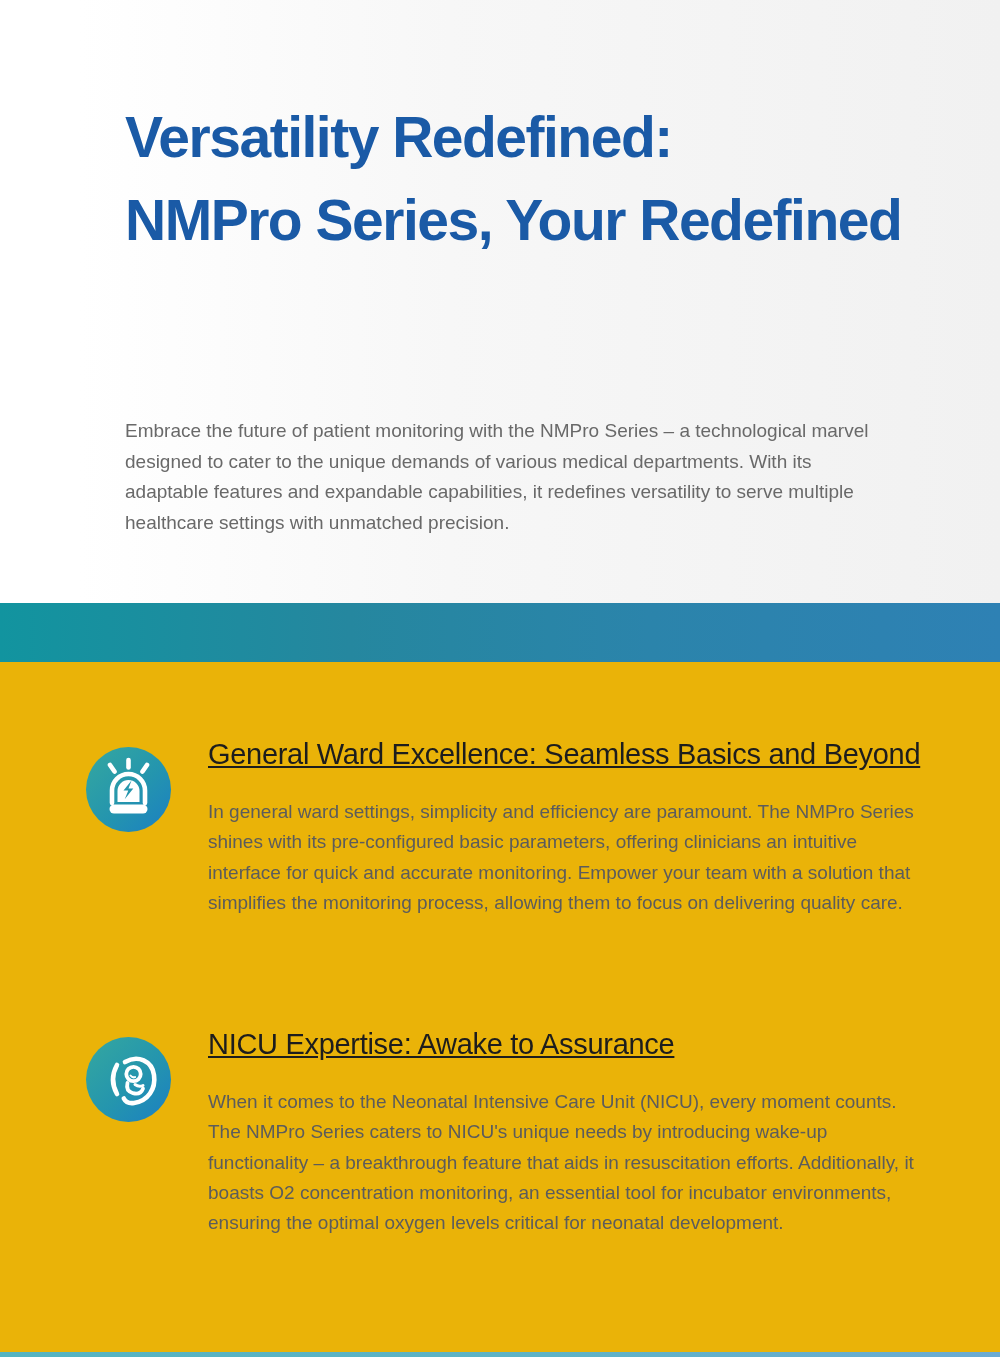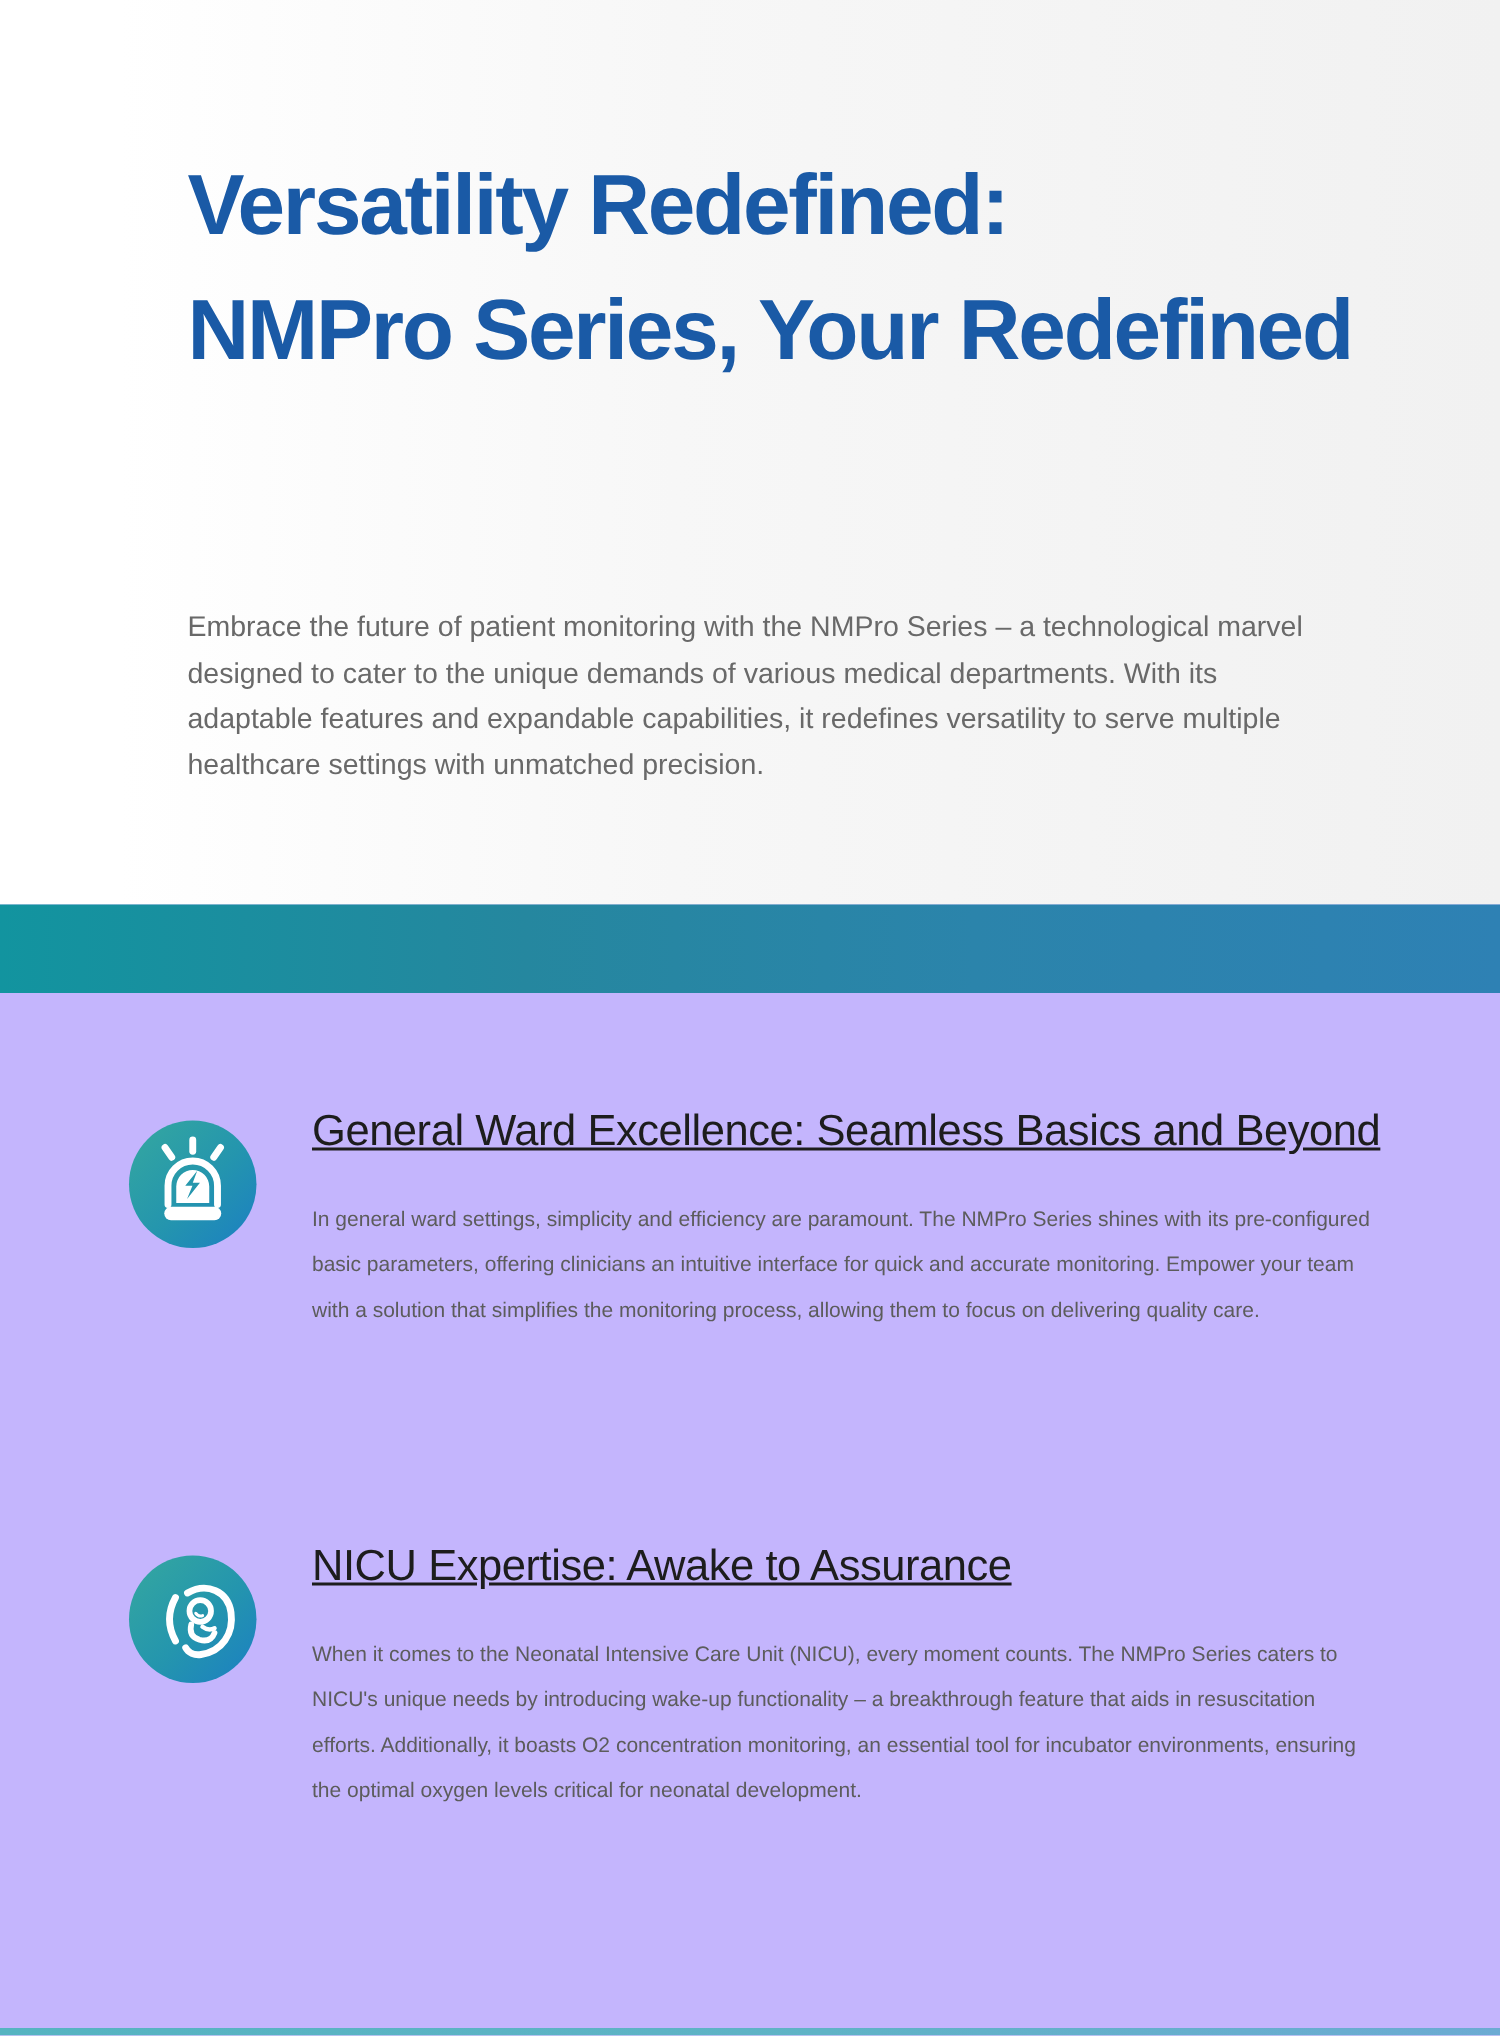--- a/index.html
+++ b/index.html
@@ -3,21 +3,21 @@
 <meta charset="utf-8">
 <style>
   html, body { margin: 0; padding: 0; }
   body { font-family: "Liberation Sans", sans-serif; background: #ffffff; }
 
   .page {
     position: relative;
     width: 1000px;
     height: 1357px;
     margin: 0 auto;
-    background: #c4b5fd;
+    background: #eab308;
     overflow: hidden;
   }
 
   
   .hero {
     position: absolute;
     top: 0; left: 0;
     width: 1000px; height: 603px;
     background: linear-gradient(90deg, #ffffff 0%, #ffffff 8%, #f7f7f7 45%, #f1f1f1 100%);
   }
@@ -31,21 +31,21 @@
     font-size: 57px;
     line-height: 83px;
     font-weight: 700;
     letter-spacing: -1.5px;
   }
   .page-title .line { display: block; }
 
   .intro {
     position: absolute;
     left: 125px;
-    top: 404px;
+    top: 416px;
     width: 762px;
     color: #696969;
     font-size: 19px;
     line-height: 30.5px;
     font-weight: 400;
   }
 
   .divider-band {
     position: absolute;
     left: 0;
@@ -82,21 +82,21 @@
     white-space: nowrap;
     text-decoration: underline;
   }
 
   .section-body {
     position: absolute;
     left: 208px;
     top: 50px;
     width: 706px;
     color: #5c5c5c;
-    font-size: 14px;
+    font-size: 19px;
     line-height: 30.3px;
     font-weight: 400;
   }
 
   .bottom-band {
     position: absolute;
     left: 0;
     bottom: 0;
     width: 1000px;
     height: 5px;

